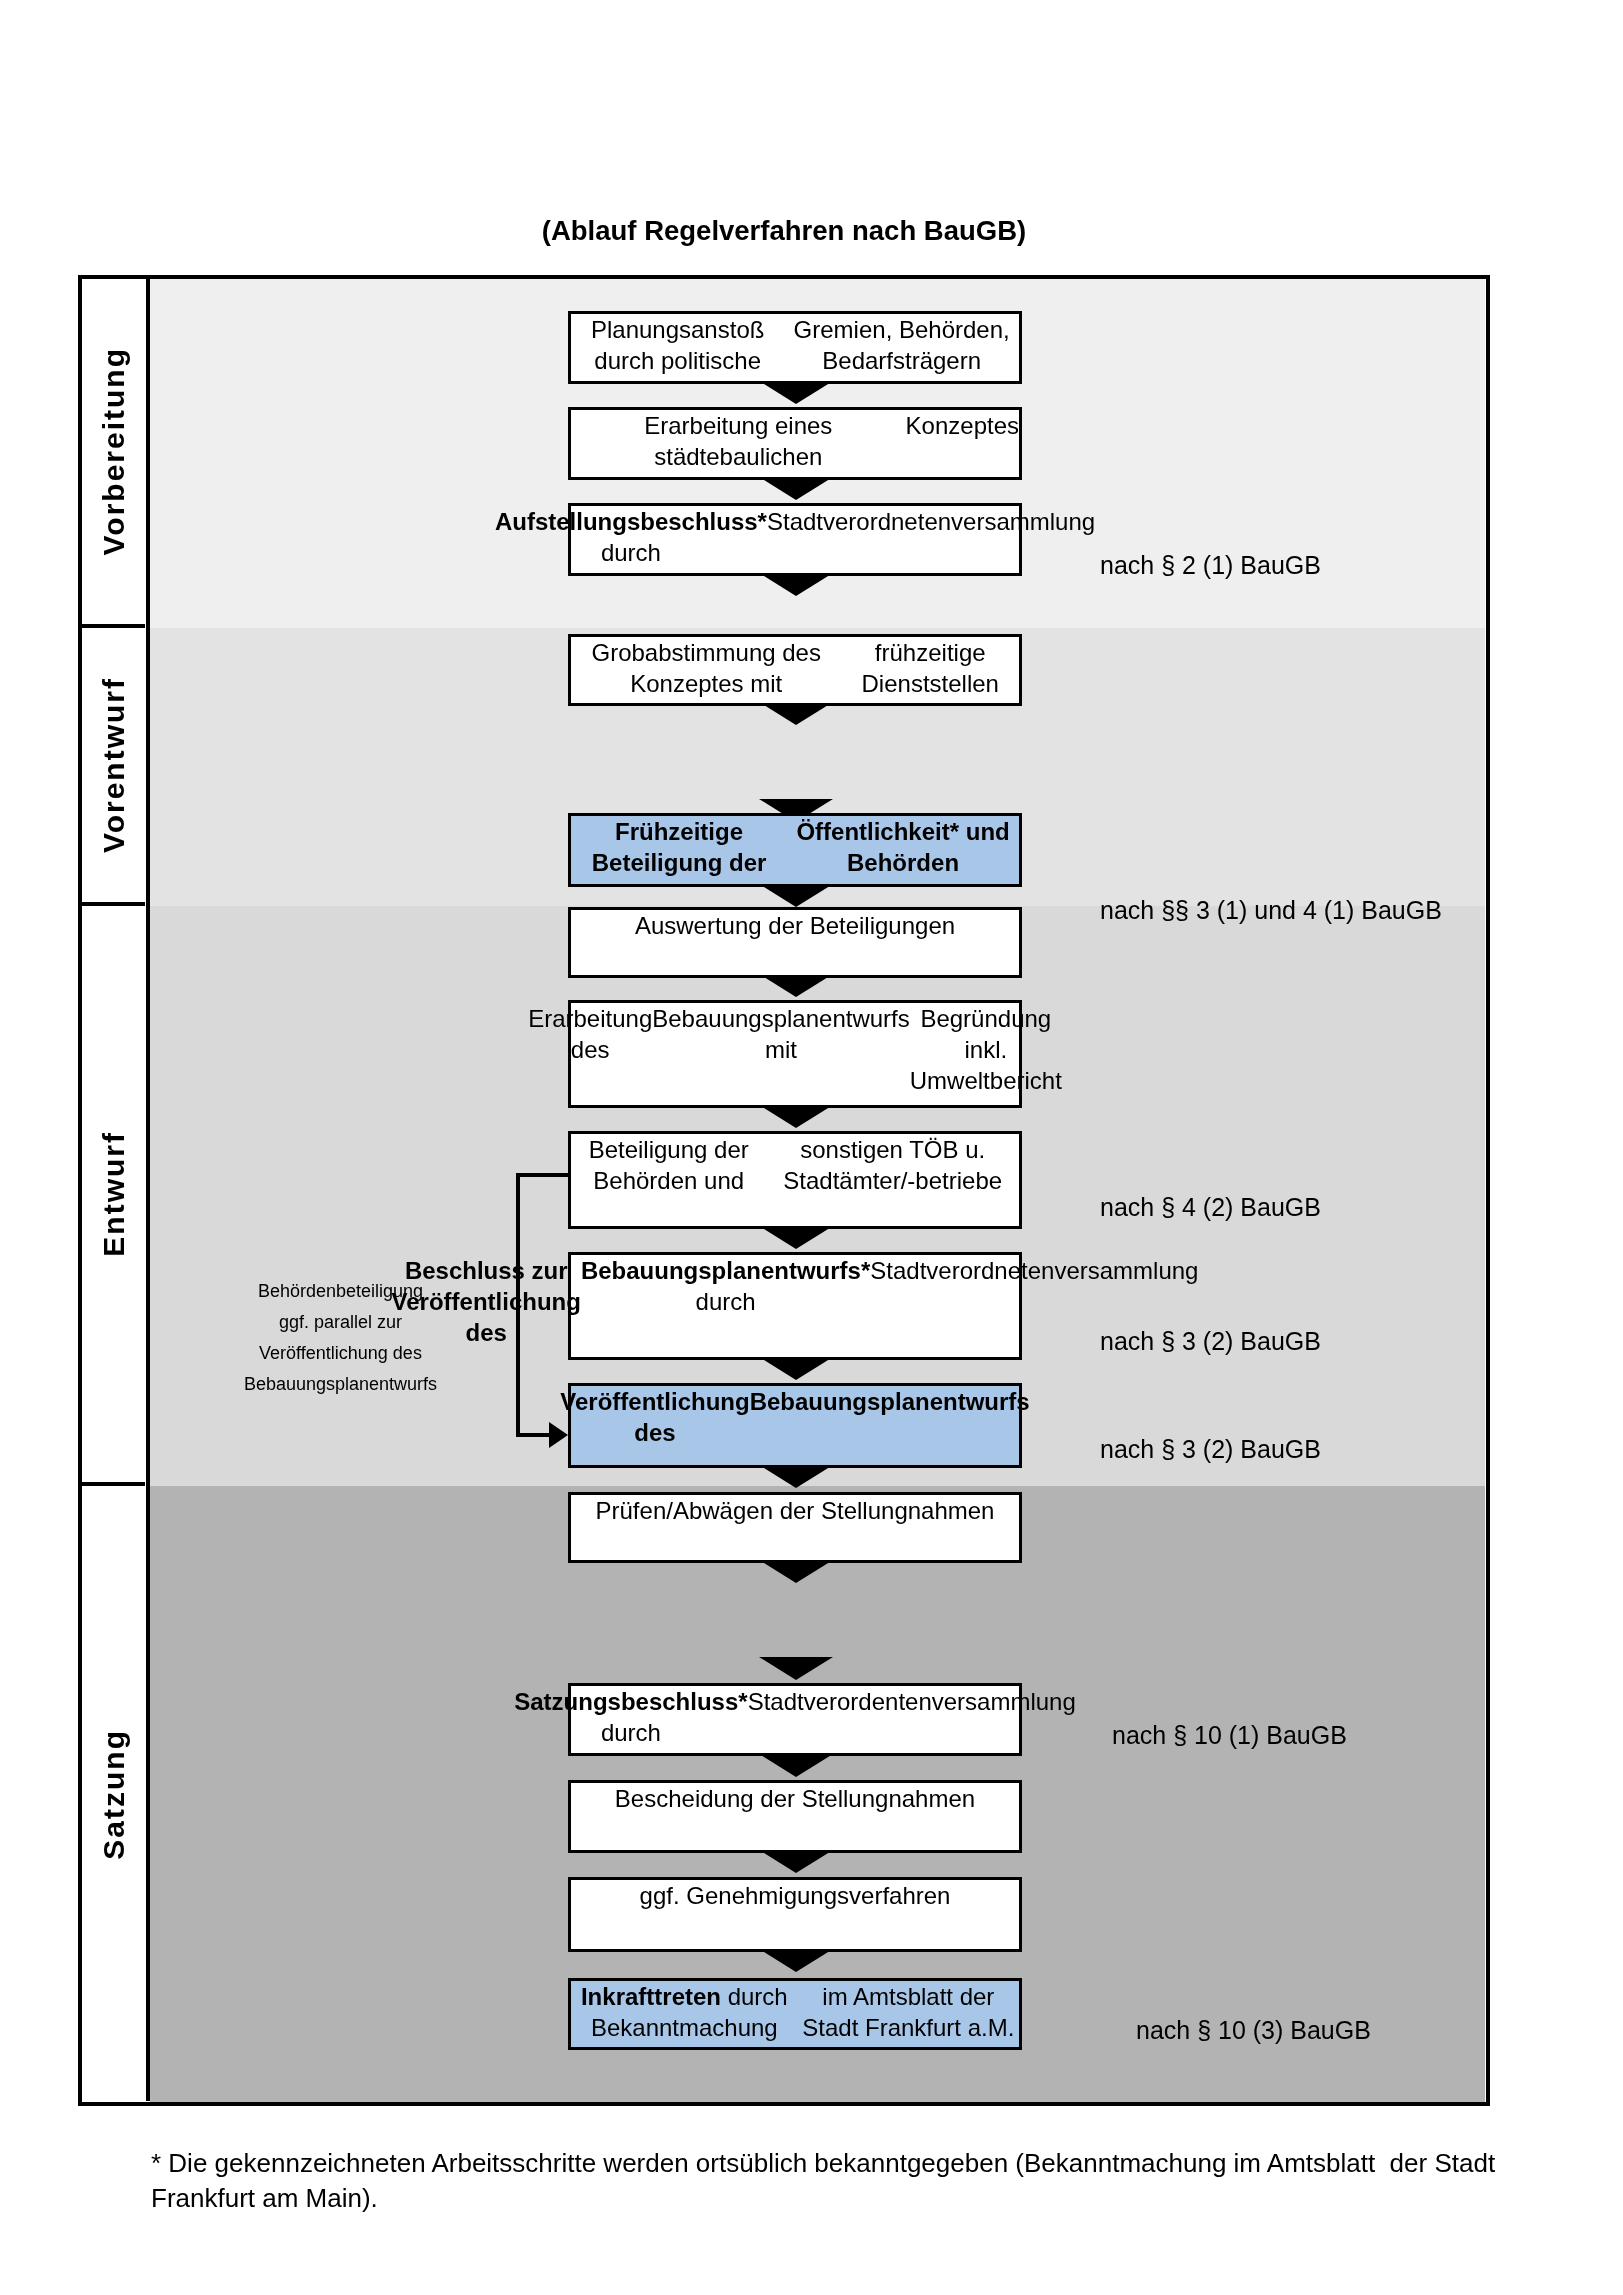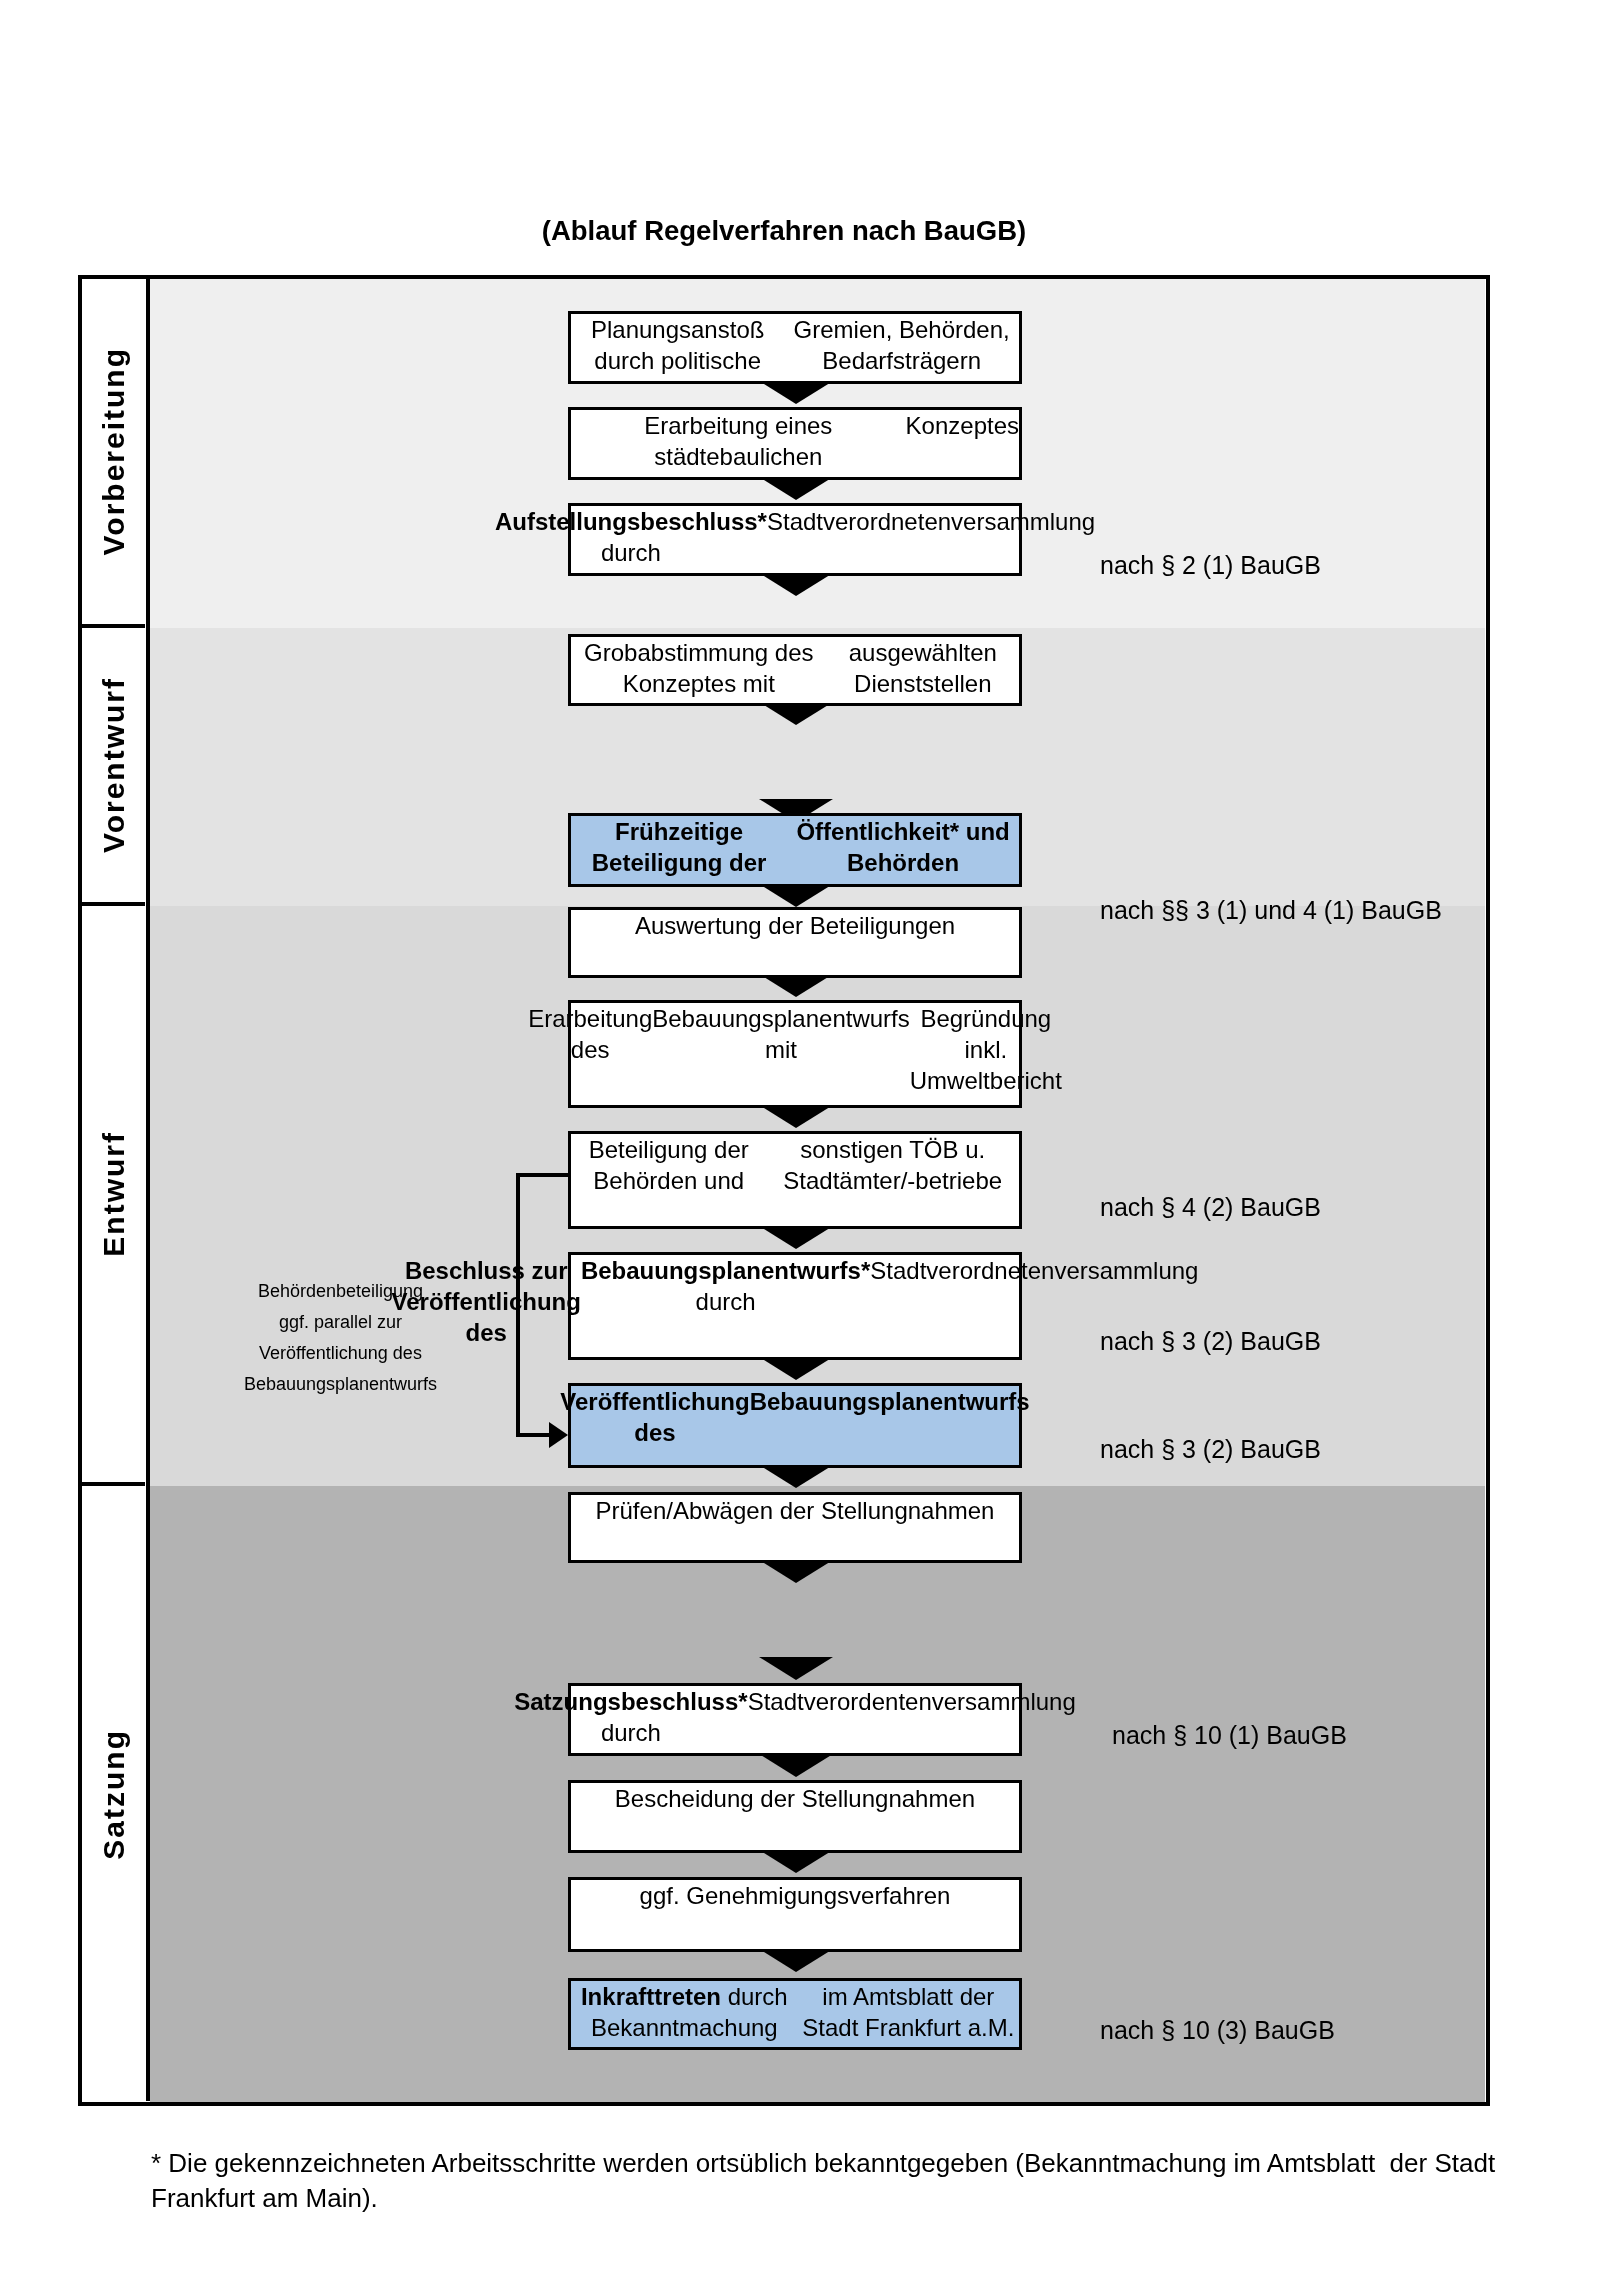--- a/index.html
+++ b/index.html
@@ -93,21 +93,21 @@
       <div class="line"><span>Konzeptes</span></div>
     </div>
     <div class="arrow" style="top: 477px;"></div>
     <div class="fbox" style="top: 503px; height: 73px;">
       <div class="line"><span class="bold">Aufstellungsbeschluss*</span><span> durch</span></div>
       <div class="line"><span>Stadtverordnetenversammlung</span></div>
     </div>
     <div class="arrow" style="top: 573px;"></div>
     <div class="fbox" style="top: 634px; height: 72px;">
       <div class="line"><span>Grobabstimmung des Konzeptes mit</span></div>
-      <div class="line"><span>ausgewählten Dienststellen</span></div>
+      <div class="line"><span>frühzeitige Dienststellen</span></div>
     </div>
     <div class="arrow" style="top: 702px;"></div>
     <div class="arrow" style="top: 799px;"></div>
     <div class="fbox blue" style="top: 813px; height: 74px;">
       <div class="line"><span class="bold">Frühzeitige Beteiligung der</span></div>
       <div class="line"><span class="bold">Öffentlichkeit* und Behörden</span></div>
     </div>
     <div class="arrow" style="top: 884px;"></div>
     <div class="fbox" style="top: 907px; height: 71px;">
       <div class="line"><span>Auswertung der Beteiligungen</span></div>
@@ -156,15 +156,15 @@
     <div class="fbox blue" style="top: 1978px; height: 72px;">
       <div class="line"><span class="bold">Inkrafttreten</span><span> durch Bekanntmachung</span></div>
       <div class="line"><span>im Amtsblatt der Stadt Frankfurt a.M.</span></div>
     </div>
     <div class="ref" style="top: 550px;">nach § 2 (1) BauGB</div>
     <div class="ref" style="top: 880px; margin-top: 15px;">nach §§ 3 (1) und 4 (1) BauGB</div>
     <div class="ref" style="top: 1192px;">nach § 4 (2) BauGB</div>
     <div class="ref" style="top: 1326px;">nach § 3 (2) BauGB</div>
     <div class="ref" style="top: 1434px;">nach § 3 (2) BauGB</div>
     <div class="ref" style="top: 1720px; margin-left: 12px;">nach § 10 (1) BauGB</div>
-    <div class="ref" style="top: 2015px;">nach § 10 (3) BauGB</div>
+    <div class="ref" style="top: 2015px; margin-left: 36px;">nach § 10 (3) BauGB</div>
   </div>
 
 
 </body></html>

